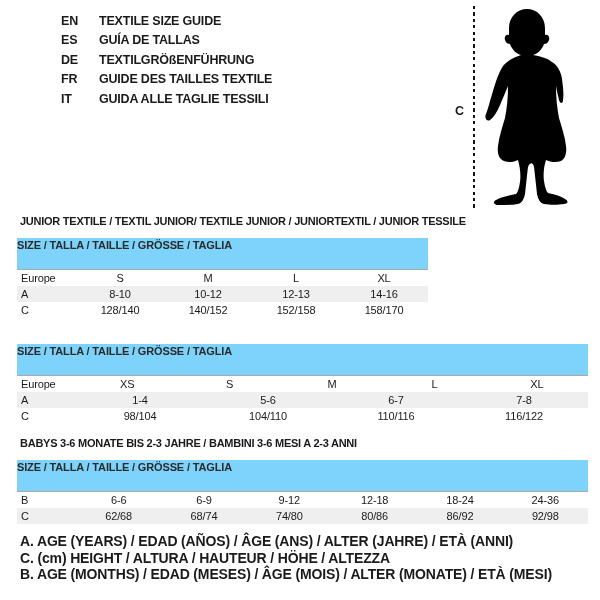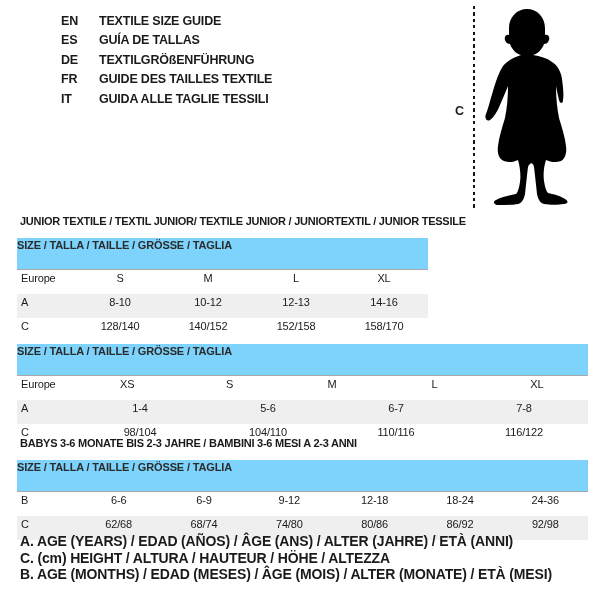--- a/index.html
+++ b/index.html
@@ -36,21 +36,21 @@
     font-size: 11px; font-weight: bold; letter-spacing: -0.25px; white-space: nowrap;
   }
 
   
   .size-table { position: absolute; left: 17px; font-size: 11px; letter-spacing: -0.15px; }
   .size-header {
     height: 32px; line-height: 15px; box-sizing: border-box;
     background: #7dd3fc; border-bottom: 1px solid #a9a9a9;
     font-weight: bold; color: #2b2b2b; white-space: nowrap;
   }
-  .t-row { display: flex; height: 24px; line-height: 16px; }
+  .t-row { display: flex; height: 16px; line-height: 16px; }
   .t-row.shaded { background: #efefef; }
   .t-cell { flex: 1; text-align: center; }
   .t-cell.lbl { flex: 0 0 55px; text-align: left; padding-left: 4px; }
 
   
   .footnotes { position: absolute; left: 20px; top: 533px; }
   .footnote {
     height: 16.5px; line-height: 16.5px;
     font-size: 14px; font-weight: bold; letter-spacing: -0.15px; white-space: nowrap;
   }

